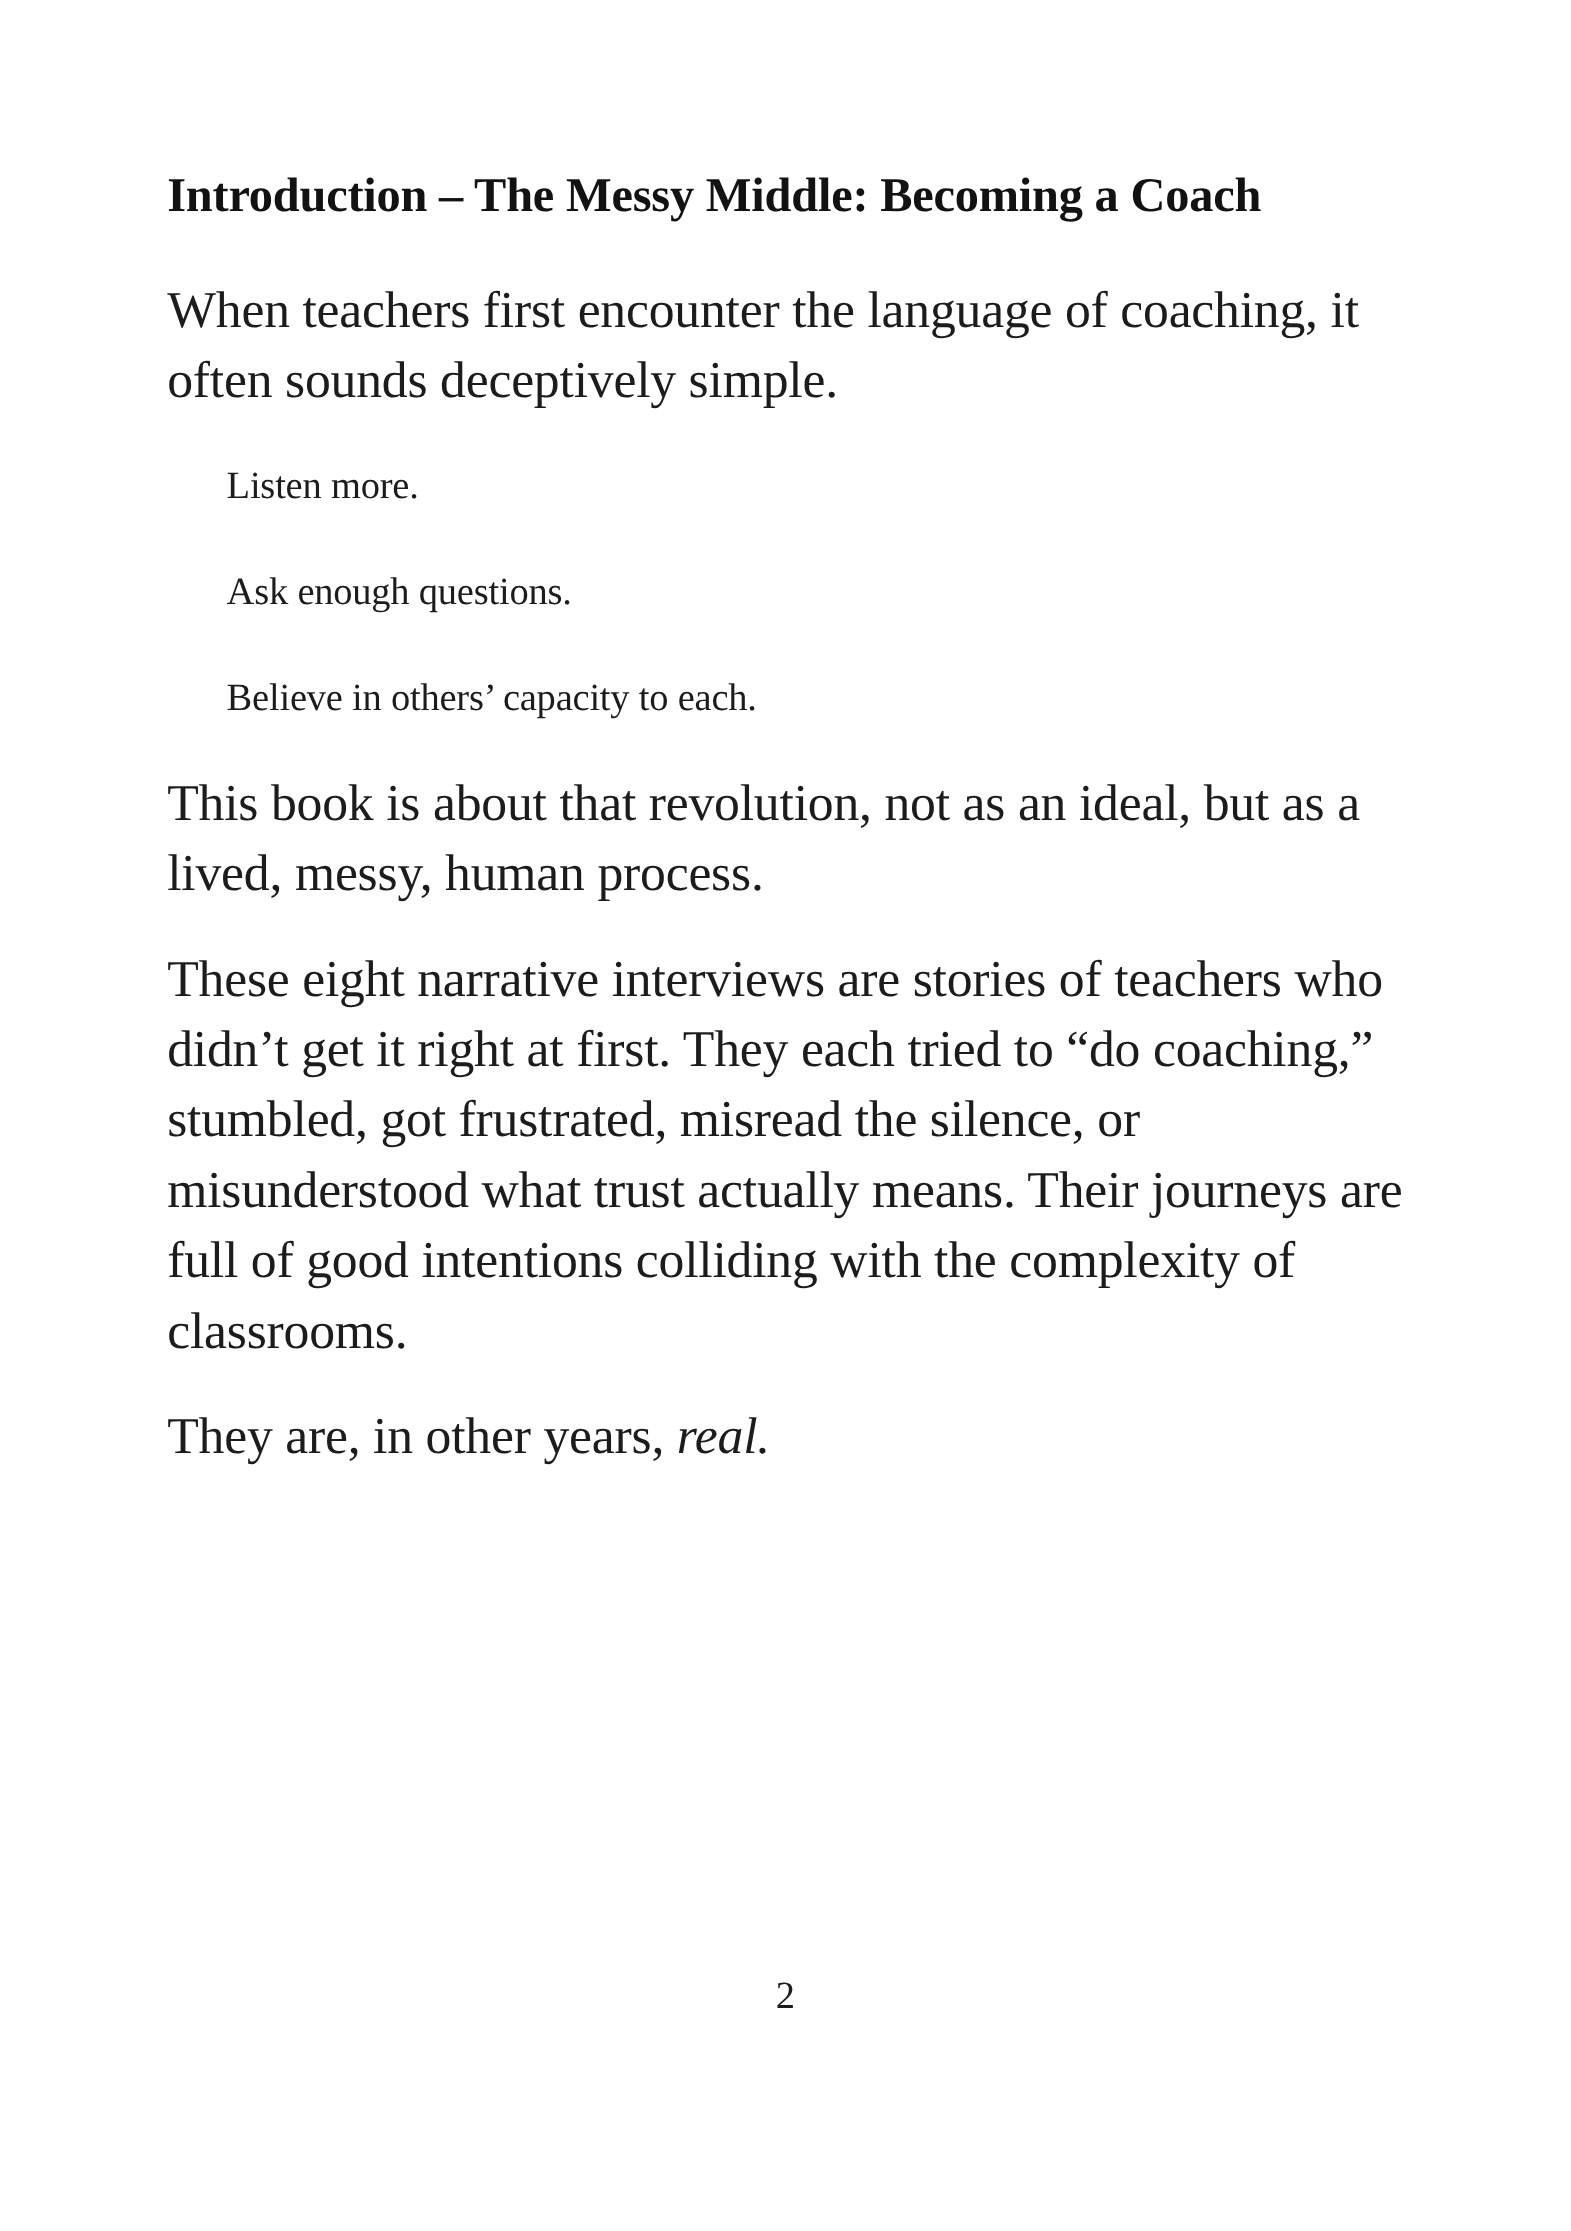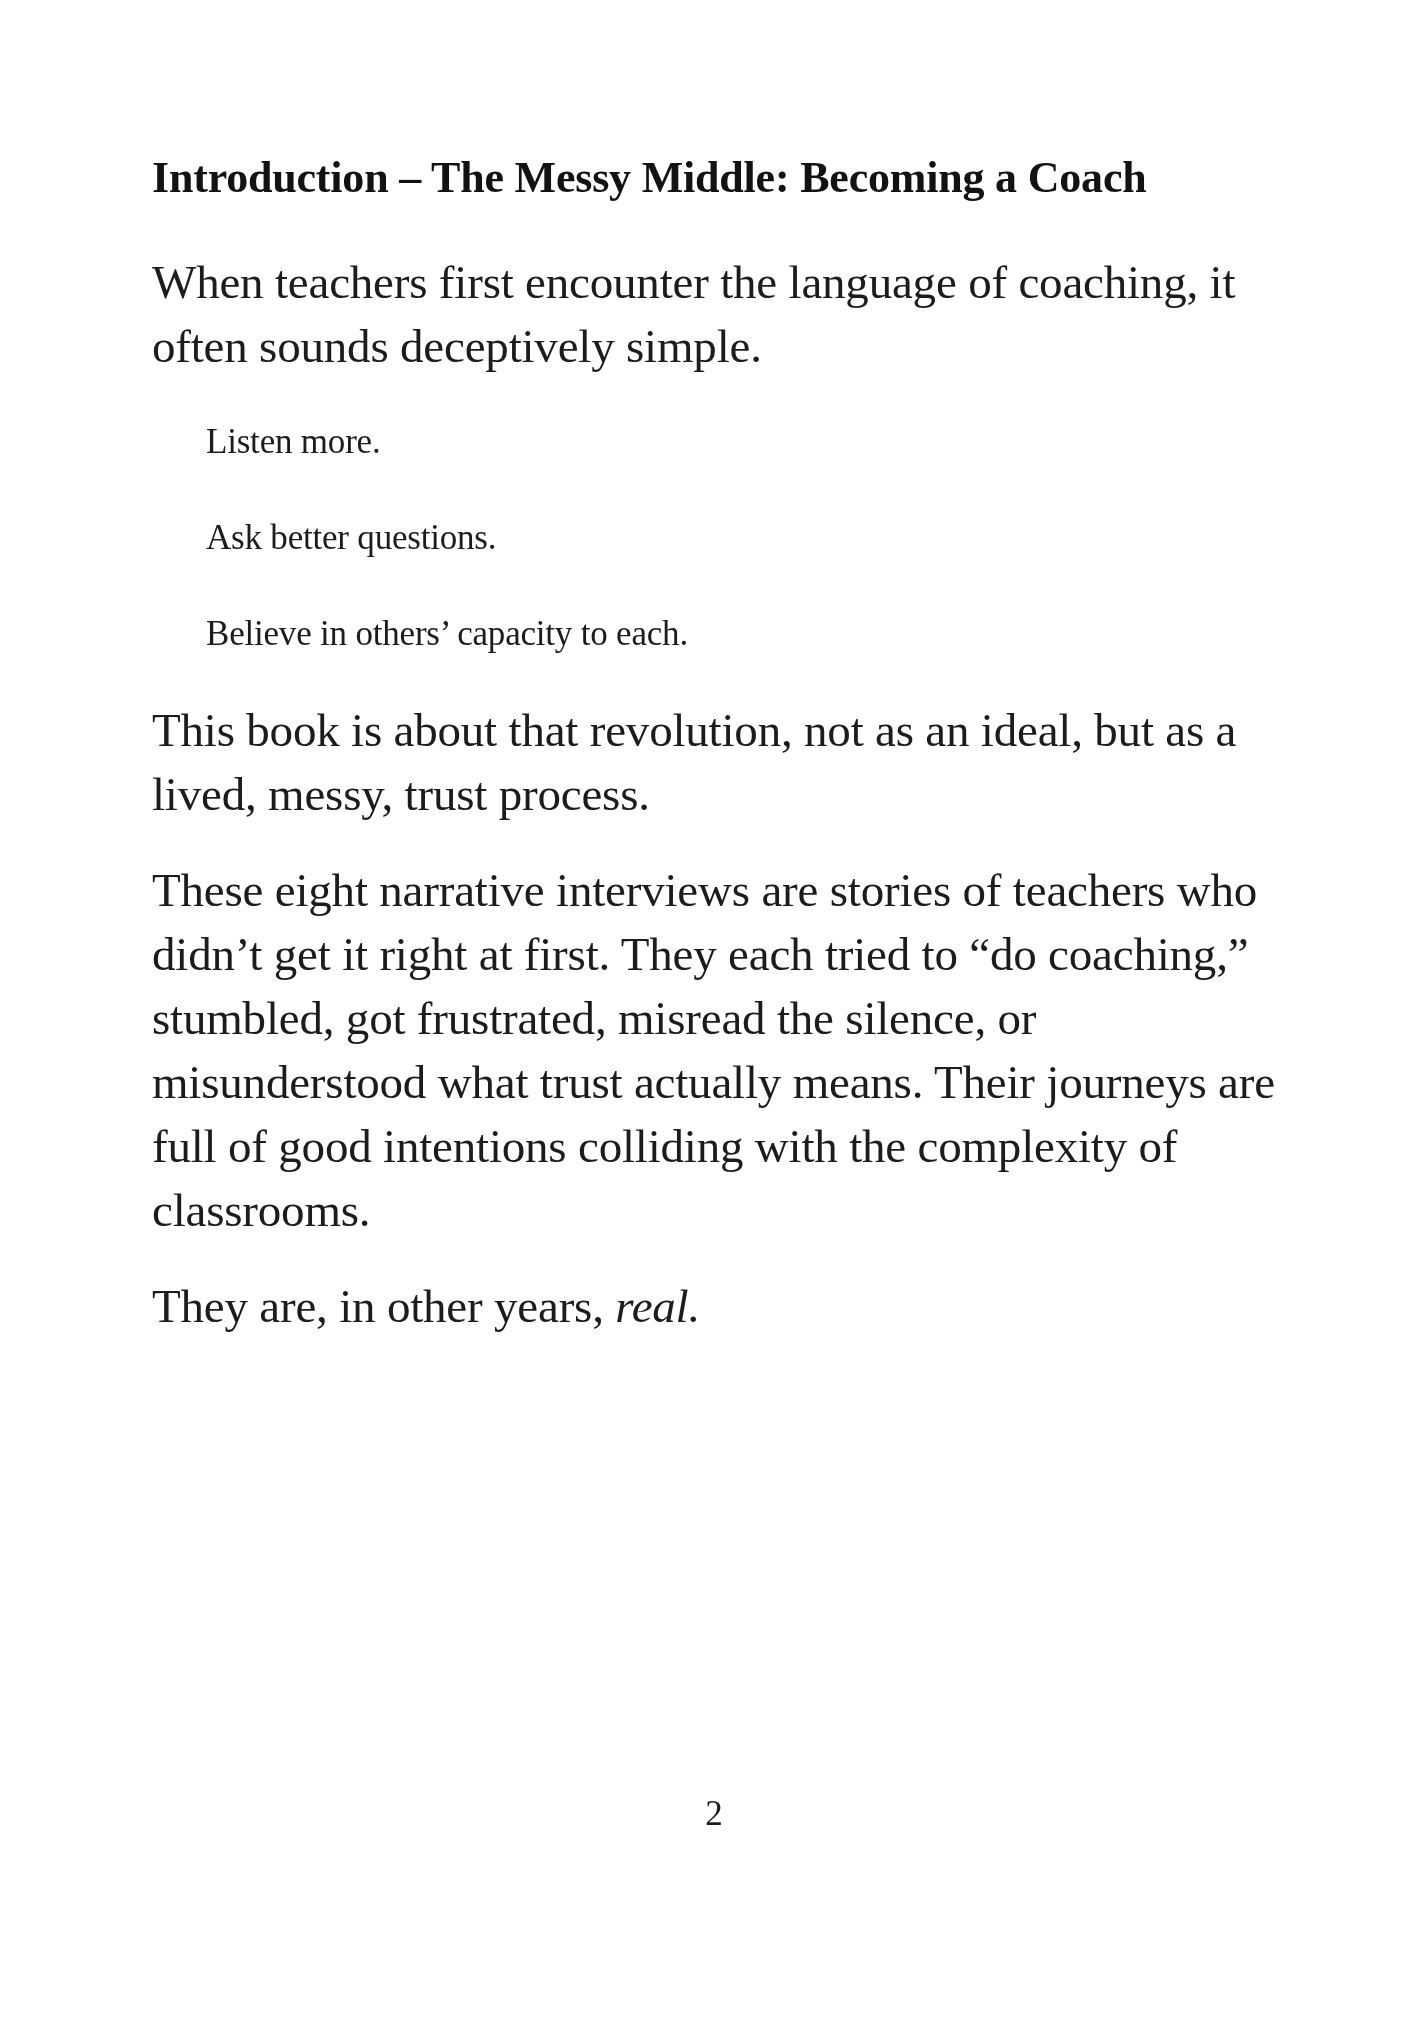--- a/index.html
+++ b/index.html
@@ -68,26 +68,26 @@
 <body>
 
 <div class="page">
 
   <h1 class="chapter-heading">Introduction – The Messy Middle: Becoming a Coach</h1>
 
   <p class="body-para">When teachers first encounter the language of coaching, it often sounds deceptively simple.</p>
 
   <div class="quote-block">
     <p class="quote-line">Listen more.</p>
-    <p class="quote-line">Ask better questions.</p>
+    <p class="quote-line">Ask enough questions.</p>
     <p class="quote-line">Believe in others’ capacity to each.</p>
   </div>
 
 
-  <p class="body-para">This book is about that revolution, not as an ideal, but as a lived, messy, trust process.</p>
+  <p class="body-para">This book is about that revolution, not as an ideal, but as a lived, messy, human process.</p>
 
   <p class="body-para">These eight narrative interviews are stories of teachers who didn’t get it right at first. They each tried to “do coaching,” stumbled, got frustrated, misread the silence, or misunderstood what trust actually means. Their journeys are full of good intentions colliding with the complexity of classrooms.</p>
 
   <p class="body-para"><span>They are, in other years,</span> <em>real.</em></p>
 
   <div class="page-footer">
     <span class="page-number">2</span>
   </div>
 
 </div>

